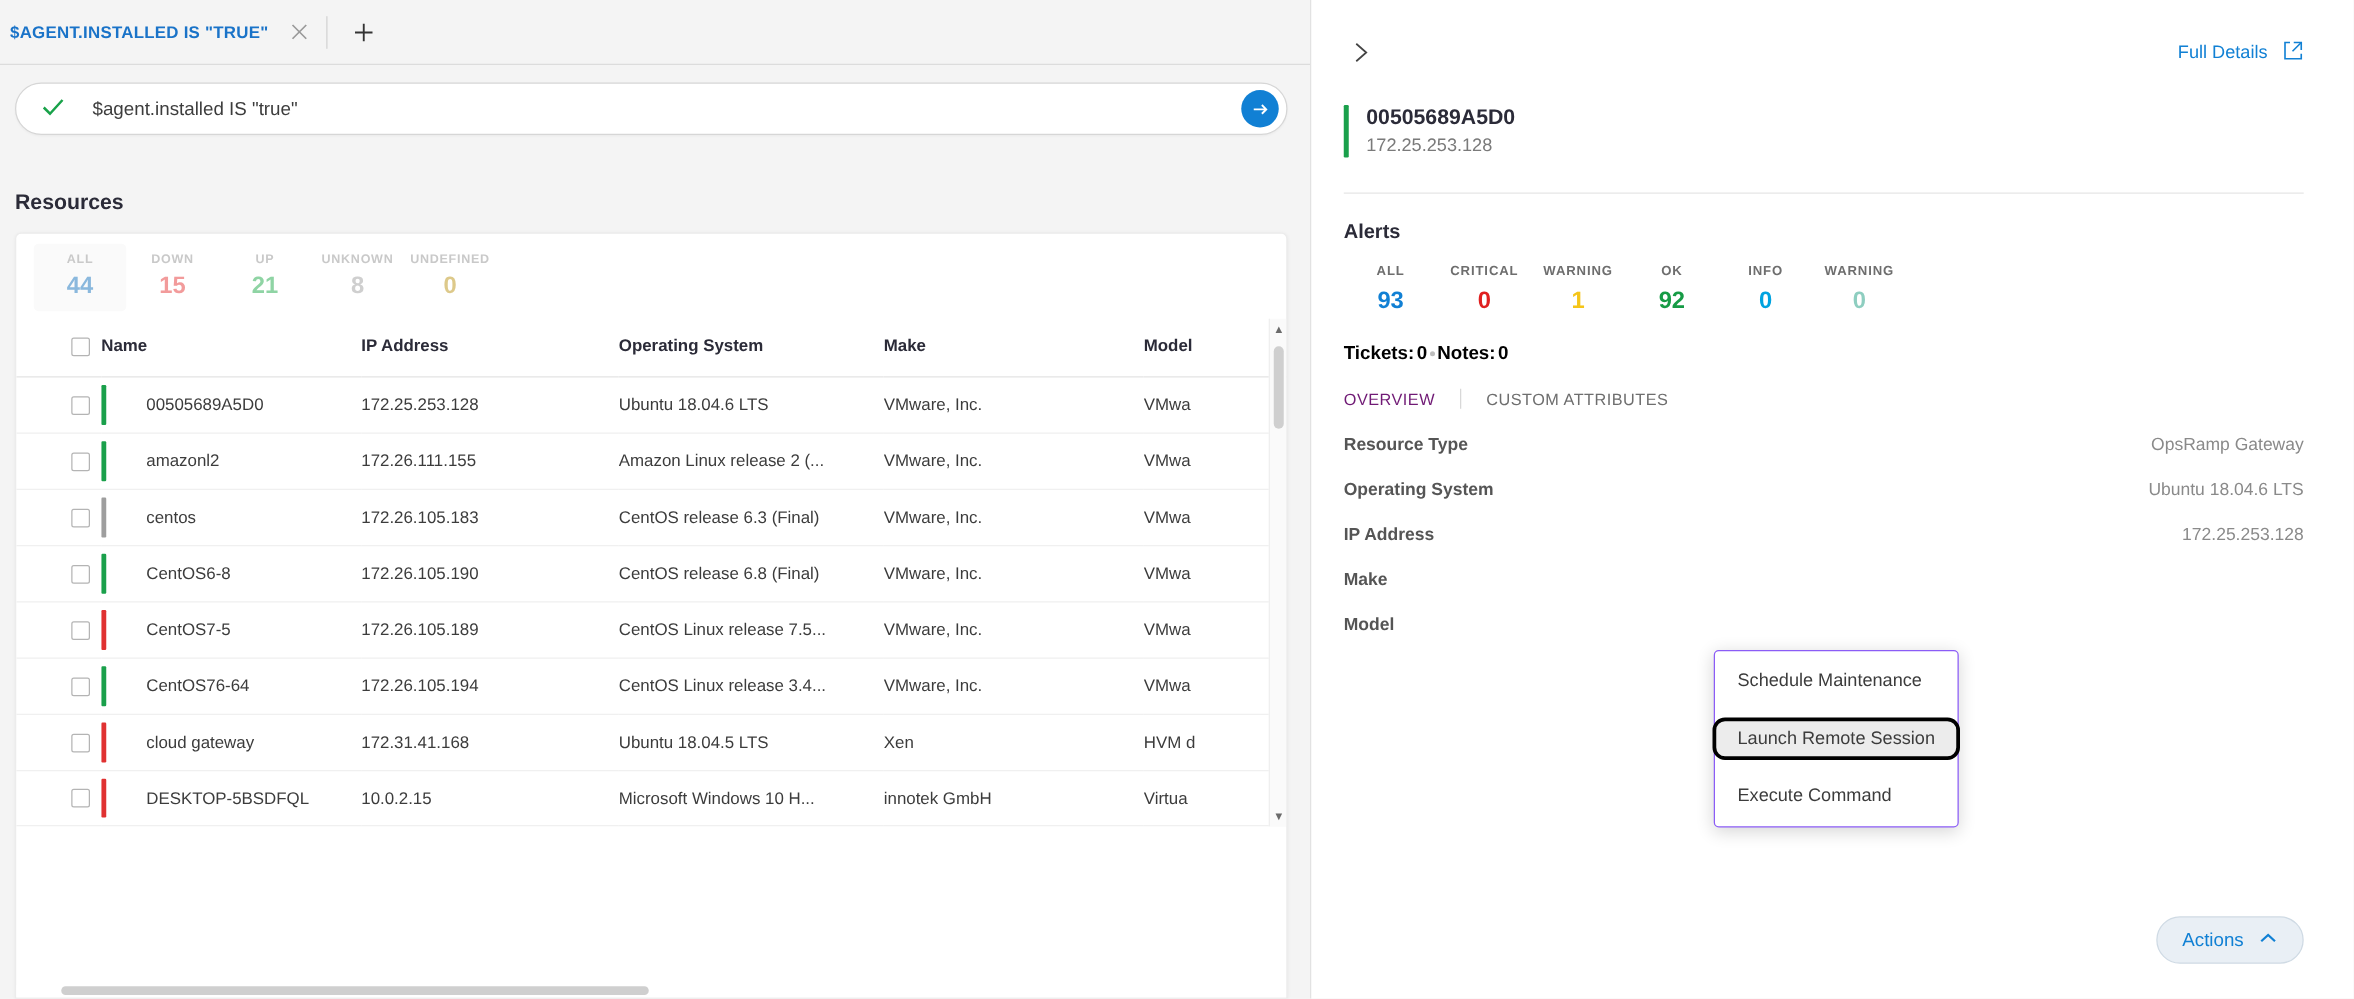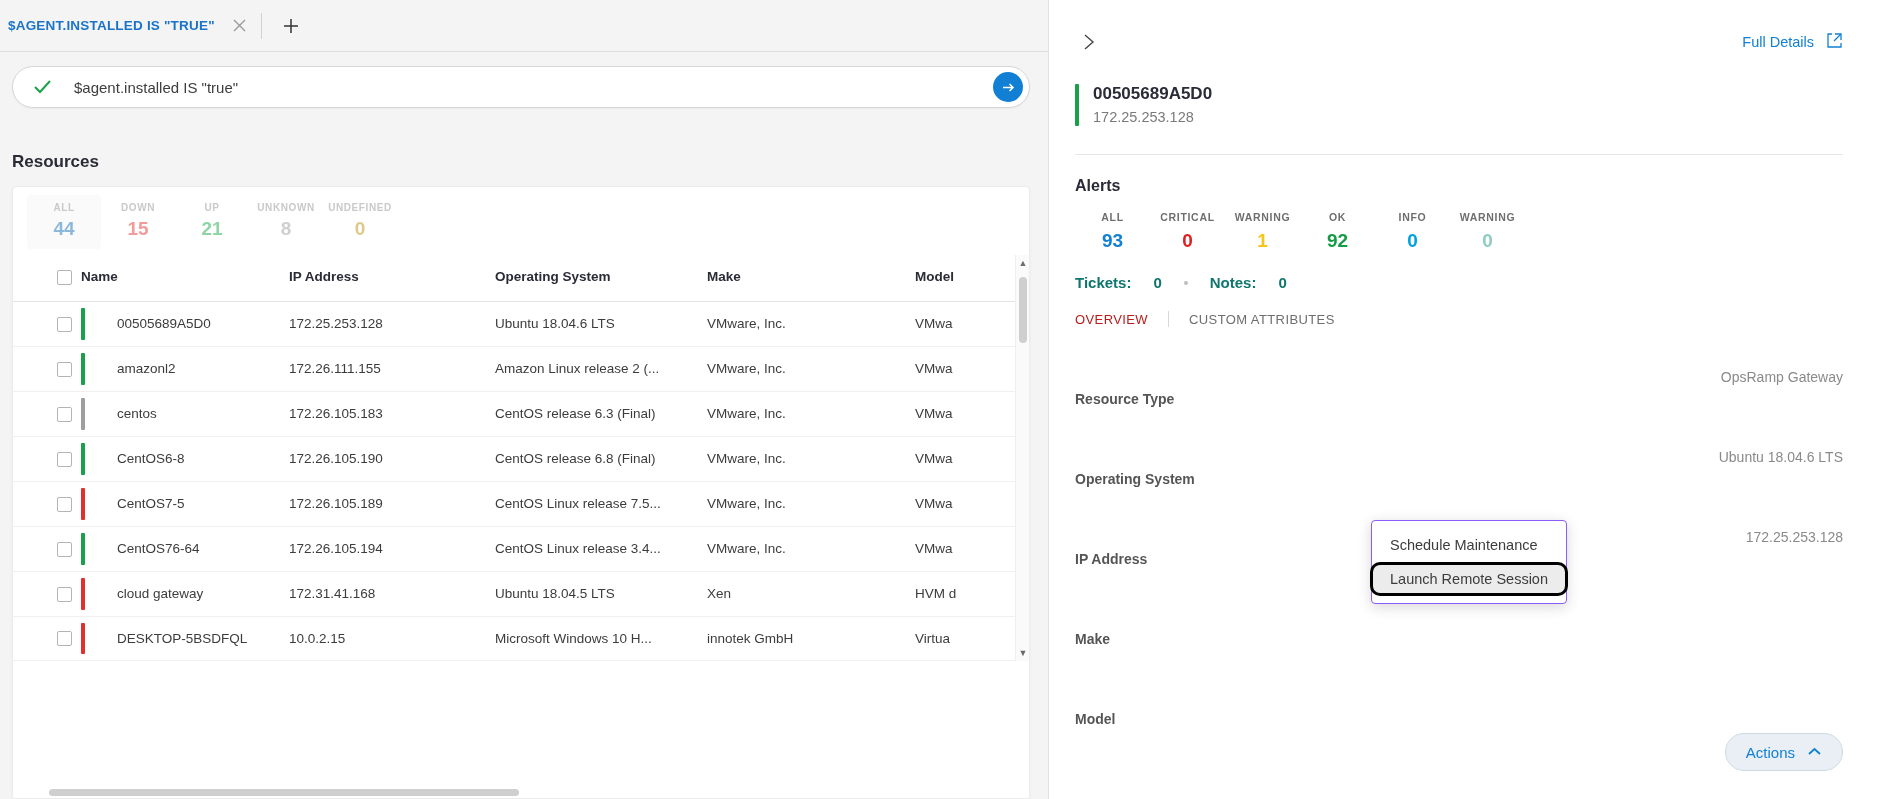--- a/index.html
+++ b/index.html
@@ -161,46 +161,46 @@
   .rp-name { font-size: 17px; font-weight: bold; color: #2b2b38; }
   .rp-ip { font-size: 14.5px; color: #7a7a7a; margin-top: 5px; }
   .rp-divider { height: 1px; background: #e6e6e6; margin: 28px 0 0 4px; }
 
   .alerts-title { font-size: 16px; font-weight: bold; color: #2b2b38; margin: 22px 0 0 4px; }
   .alert-row { display: flex; margin-top: 16px; padding-left: 4px; }
   .alert-cell { width: 75px; text-align: center; cursor: pointer; }
   .alert-label { font-size: 10.5px; letter-spacing: .7px; color: #6e6e6e; font-weight: 600; }
   .alert-value { font-size: 19px; font-weight: bold; margin-top: 7px; }
 
-  .tn-row { display: flex; align-items: center; gap: 22px; margin: 22px 0 0 4px; font-size: 15px; color: #0f766e; font-weight: bold; }
+  .tn-row { display: flex; align-items: center; gap: 2px; margin: 22px 0 0 4px; font-size: 15px; color: #000000; font-weight: bold; }
   .tn-dot { width: 4px; height: 4px; border-radius: 50%; background: #bdbdbd; }
 
   .tabs2 { display: flex; align-items: center; margin: 20px 0 0 4px; }
   .tab2 { font-size: 13px; letter-spacing: .4px; color: #6e6e6e; cursor: pointer; }
-  .tab2.active { color: #b91c1c; }
+  .tab2.active { color: #701a75; }
   .tab2-sep { width: 1px; height: 16px; background: #d8d8d8; margin: 0 20px; }
 
   .kv { display: flex; justify-content: space-between; align-items: center; margin: 20px 0 0 4px; }
-  .kv-k { font-size: 14px; font-weight: bold; color: #555; margin-top: 44px; }
+  .kv-k { font-size: 14px; font-weight: bold; color: #555; }
   .kv-v { font-size: 14px; color: #8a8a8a; }
 
   
   .ctx-menu {
     position: absolute; left: 322px; top: 520px; width: 196px;
     background: #fff; border: 1px solid #8b5cf6; border-radius: 4px;
     box-shadow: 0 3px 14px rgba(0,0,0,.16);
     padding: 7px 0; z-index: 40;
   }
   .ctx-item {
     padding: 9px 18px; font-size: 14.5px; color: #3c3c3c; cursor: pointer; white-space: nowrap;
   }
   .ctx-item.highlighted {
     background: #ececec;
     border: 3px solid #000; border-radius: 10px;
-    margin: 0 -2px; padding: 6px 17px;
+    margin: 12px -2px; padding: 6px 17px;
   }
 
   
   .actions-btn {
     position: absolute; right: 40px; bottom: 28px;
     background: #e9eff5; border: 1px solid #cfdae4; border-radius: 20px;
     height: 38px; padding: 0 20px;
     display: flex; align-items: center; gap: 12px;
     color: #1180d4; font-size: 15px; cursor: pointer; z-index: 30;
   }
@@ -455,20 +455,21 @@
         </div>
         <div class="kv">
           <span class="kv-k">Model</span>
           <span class="kv-v"></span>
         </div>
       </div>
 
     <div class="ctx-menu" id="ctxmenu">
         <div class="ctx-item">Schedule Maintenance</div>
         <div class="ctx-item highlighted">Launch Remote Session</div>
+        <div class="ctx-item">Execute Command</div>
       </div>
 
     <div class="actions-btn">
       <span>Actions</span>
       <span>
         <svg width="15" height="12" viewBox="0 0 15 12">
             <path d="M2 8 L7.5 3 L13 8" stroke="currentColor" stroke-width="1.8" fill="none"></path>
           </svg>
       </span>
     </div>

